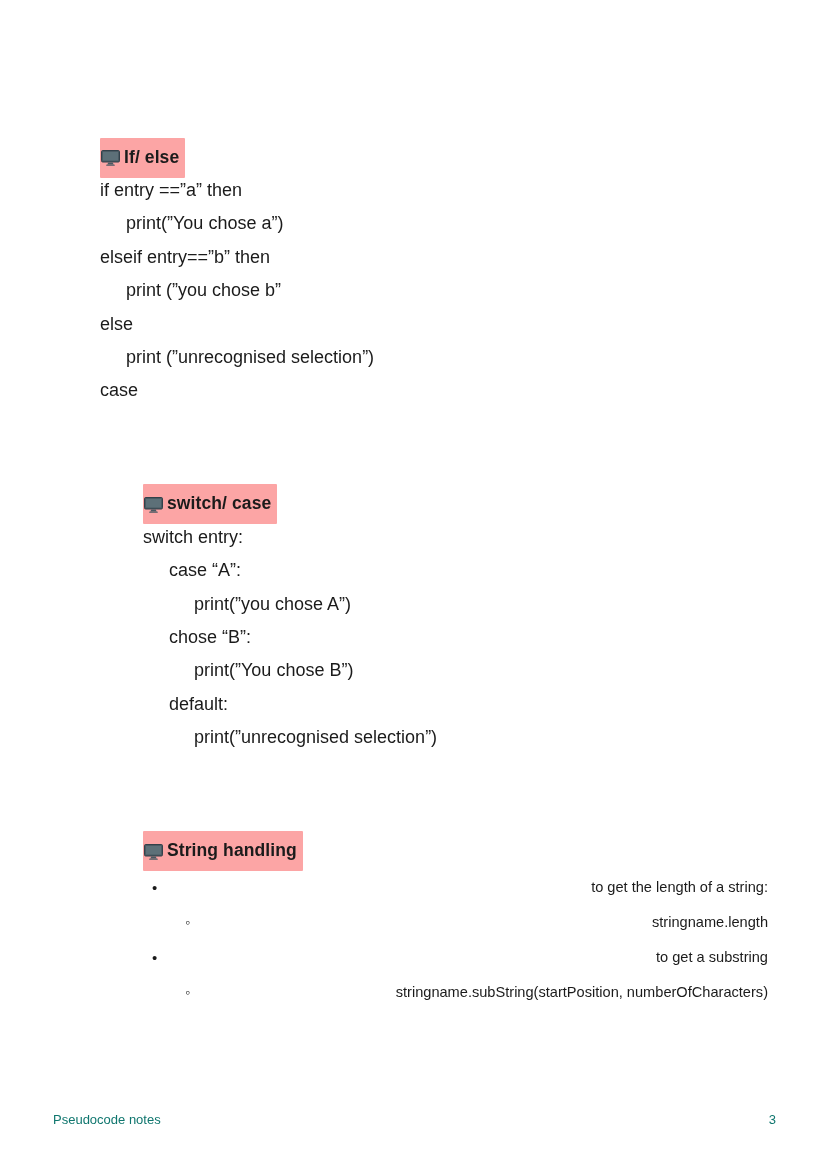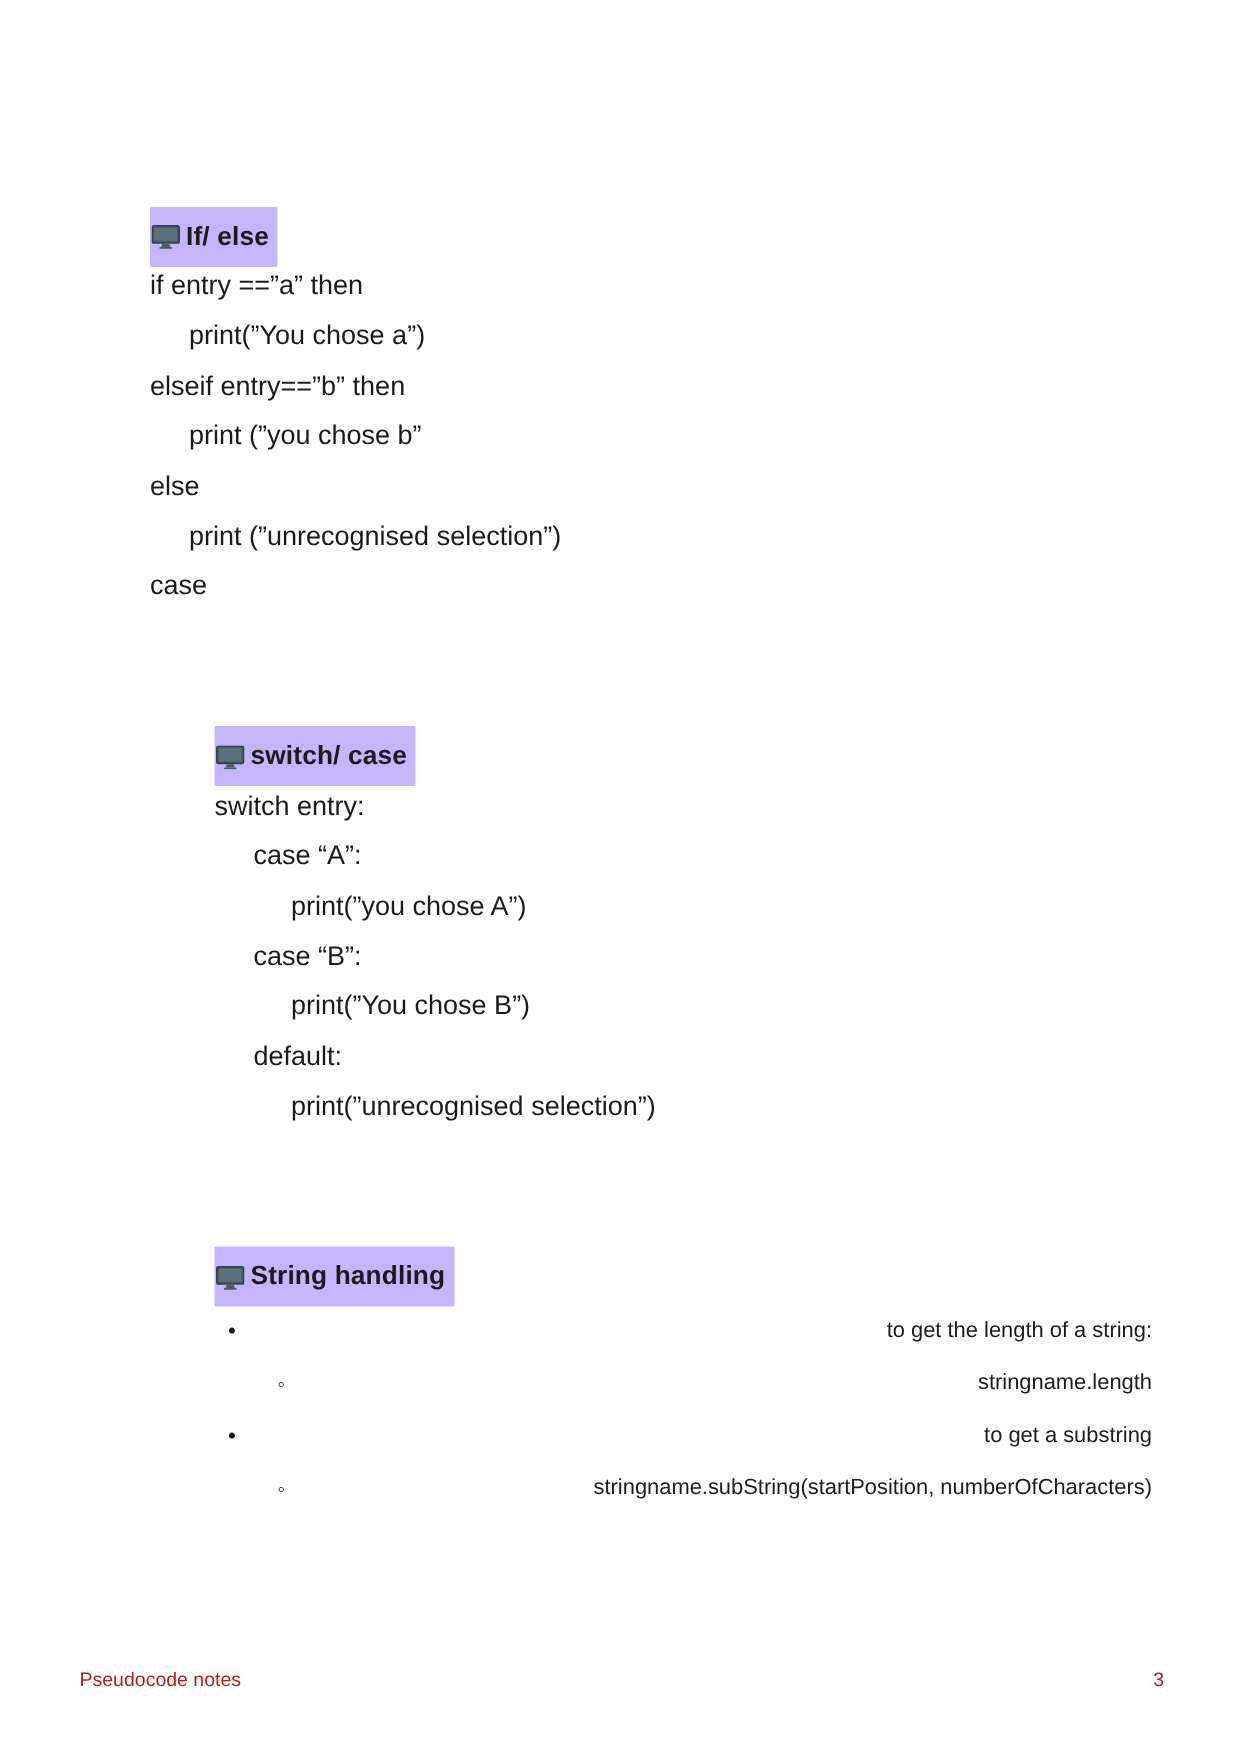--- a/index.html
+++ b/index.html
@@ -21,21 +21,21 @@
   .heading-row {
     font-size: 17.5px;
     font-weight: 700;
     line-height: 33px;
     height: 33px;
     display: flex;
     align-items: center;
     letter-spacing: 0.1px;
   }
   .hl {
-    background: #c4b5fd;
+    background: #fca5a5;
     display: inline-flex;
     align-items: center;
     padding: 3px 6px 4px 1px;
     border-radius: 1px;
   }
   .monitor-icon { display: inline-flex; margin-right: 4px; position: relative; top: 1px; }
 
   .line {
     font-size: 18px;
     line-height: 33.4px;
@@ -71,21 +71,21 @@
 
   .footer {
     position: absolute;
     left: 53px;
     right: 52px;
     bottom: 44px;
     display: flex;
     justify-content: space-between;
     align-items: baseline;
     font-size: 13px;
-    color: #b91c1c;
+    color: #0f766e;
   }
 </style>
 </head>
 <body>
 
 <div class="page">
   <main class="content">
 
     <section class="doc-section">
       <h2 class="heading-row">
@@ -120,21 +120,21 @@
               <path d="M7.2 12.5 L11.8 12.5 L12.6 14.6 L6.4 14.6 Z" fill="#4a5a63"></path>
               <rect x="5.2" y="14.6" width="8.6" height="1.2" rx="0.6" fill="#4a5a63"></rect>
             </svg>
           </span>
             <span class="heading-text">switch/ case</span>
         </span>
       </h2>
       <p class="line ind0">switch entry:</p>
       <p class="line ind1">case “A”:</p>
       <p class="line ind2">print(”you chose A”)</p>
-      <p class="line ind1">case “B”:</p>
+      <p class="line ind1">chose “B”:</p>
       <p class="line ind2">print(”You chose B”)</p>
       <p class="line ind1">default:</p>
       <p class="line ind2">print(”unrecognised selection”)</p>
     </section>
 
     <section class="doc-section">
       <h2 class="heading-row">
         <span class="hl">
           <span class="monitor-icon">
             <svg width="19" height="16" viewBox="0 0 19 16" aria-hidden="true">

